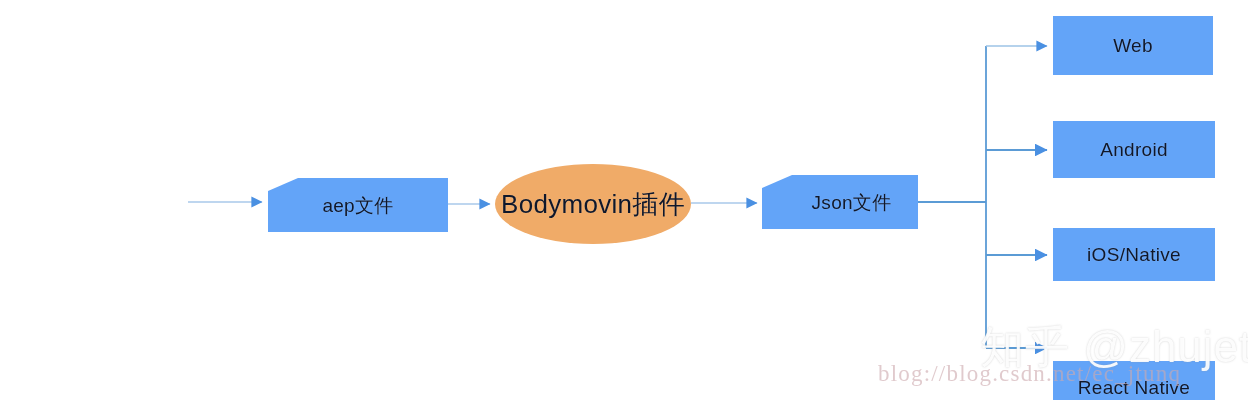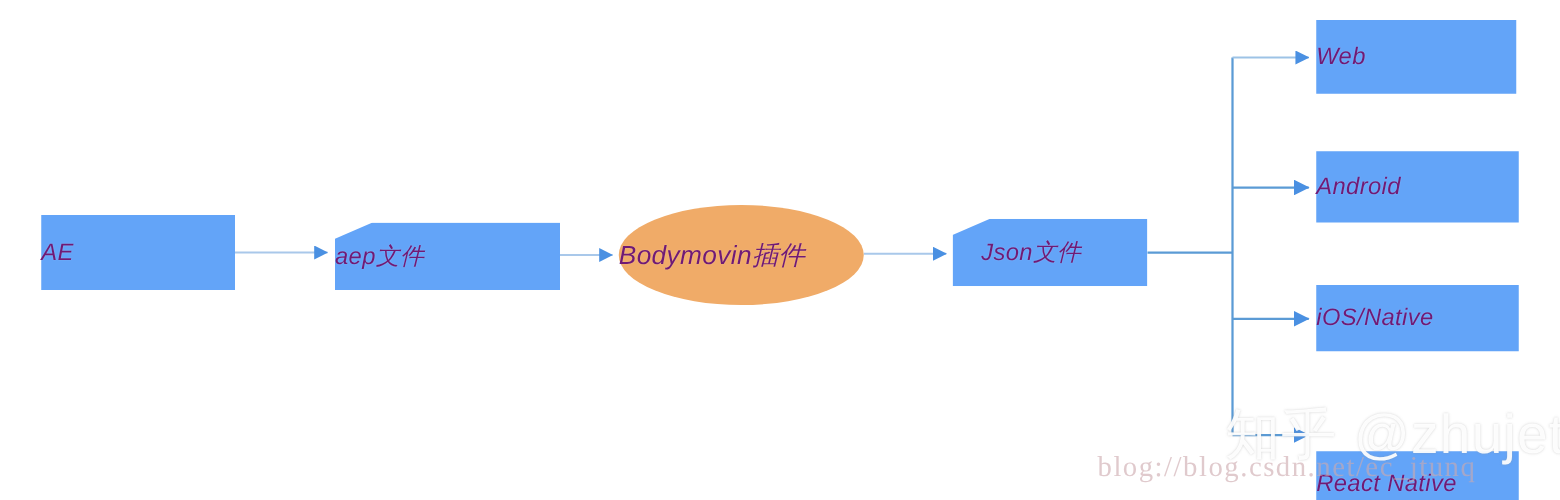--- a/index.html
+++ b/index.html
@@ -23,41 +23,41 @@
     left: 0;
     top: 0;
     width: 1248px;
     height: 400px;
     pointer-events: none;
   }
   .node {
     position: absolute;
     display: flex;
     align-items: center;
+    justify-content: center;
     box-sizing: border-box;
-    color: #701a75;
+    color: #0f172a;
     text-align: center;
     letter-spacing: 0.3px;
     white-space: nowrap;
     user-select: none;
-    font-style: italic;
   }
   .node-rect {
     background: #63a4f8;
     font-size: 19px;
   }
   .node-file {
     background: #63a4f8;
     font-size: 19px;
     clip-path: polygon(30px 0, 100% 0, 100% 100%, 0 100%, 0 13px);
   }
   .node-ellipse {
     background: #f0ab68;
     border-radius: 50%;
-    font-size: 21px;
+    font-size: 26px;
   }
   .node-label {
     display: block;
     line-height: 1;
     text-shadow: 0 0 1px rgba(255,255,255,0.35);
   }
 
   
   #node-ae        { left: 33px;   top: 172px; width: 155px; height: 60px; }
   #node-aep       { left: 268px;  top: 178px; width: 180px; height: 54px; }
@@ -119,23 +119,20 @@
 
     <line x1="986" y1="46" x2="1047" y2="46" stroke="#9dc3e6" stroke-width="1.6" marker-end="url(#ah-pale)"></line>
 
     <line x1="986" y1="150" x2="1047" y2="150" stroke="#5b9bd5" stroke-width="1.8" marker-end="url(#ah)"></line>
 
     <line x1="986" y1="255" x2="1047" y2="255" stroke="#5b9bd5" stroke-width="1.8" marker-end="url(#ah)"></line>
 
     <line x1="986" y1="348" x2="1047" y2="348" stroke="#5b9bd5" stroke-width="1.8" marker-end="url(#ah)"></line>
   </svg>
 
-  <div class="node node-rect" id="node-ae">
-    <span class="node-label">AE</span>
-  </div>
 
   <div class="node node-file" id="node-aep">
     <span class="node-label">aep文件</span>
   </div>
 
   <div class="node node-ellipse" id="node-bodymovin">
     <span class="node-label">Bodymovin插件</span>
   </div>
 
   <div class="node node-file" id="node-json">

